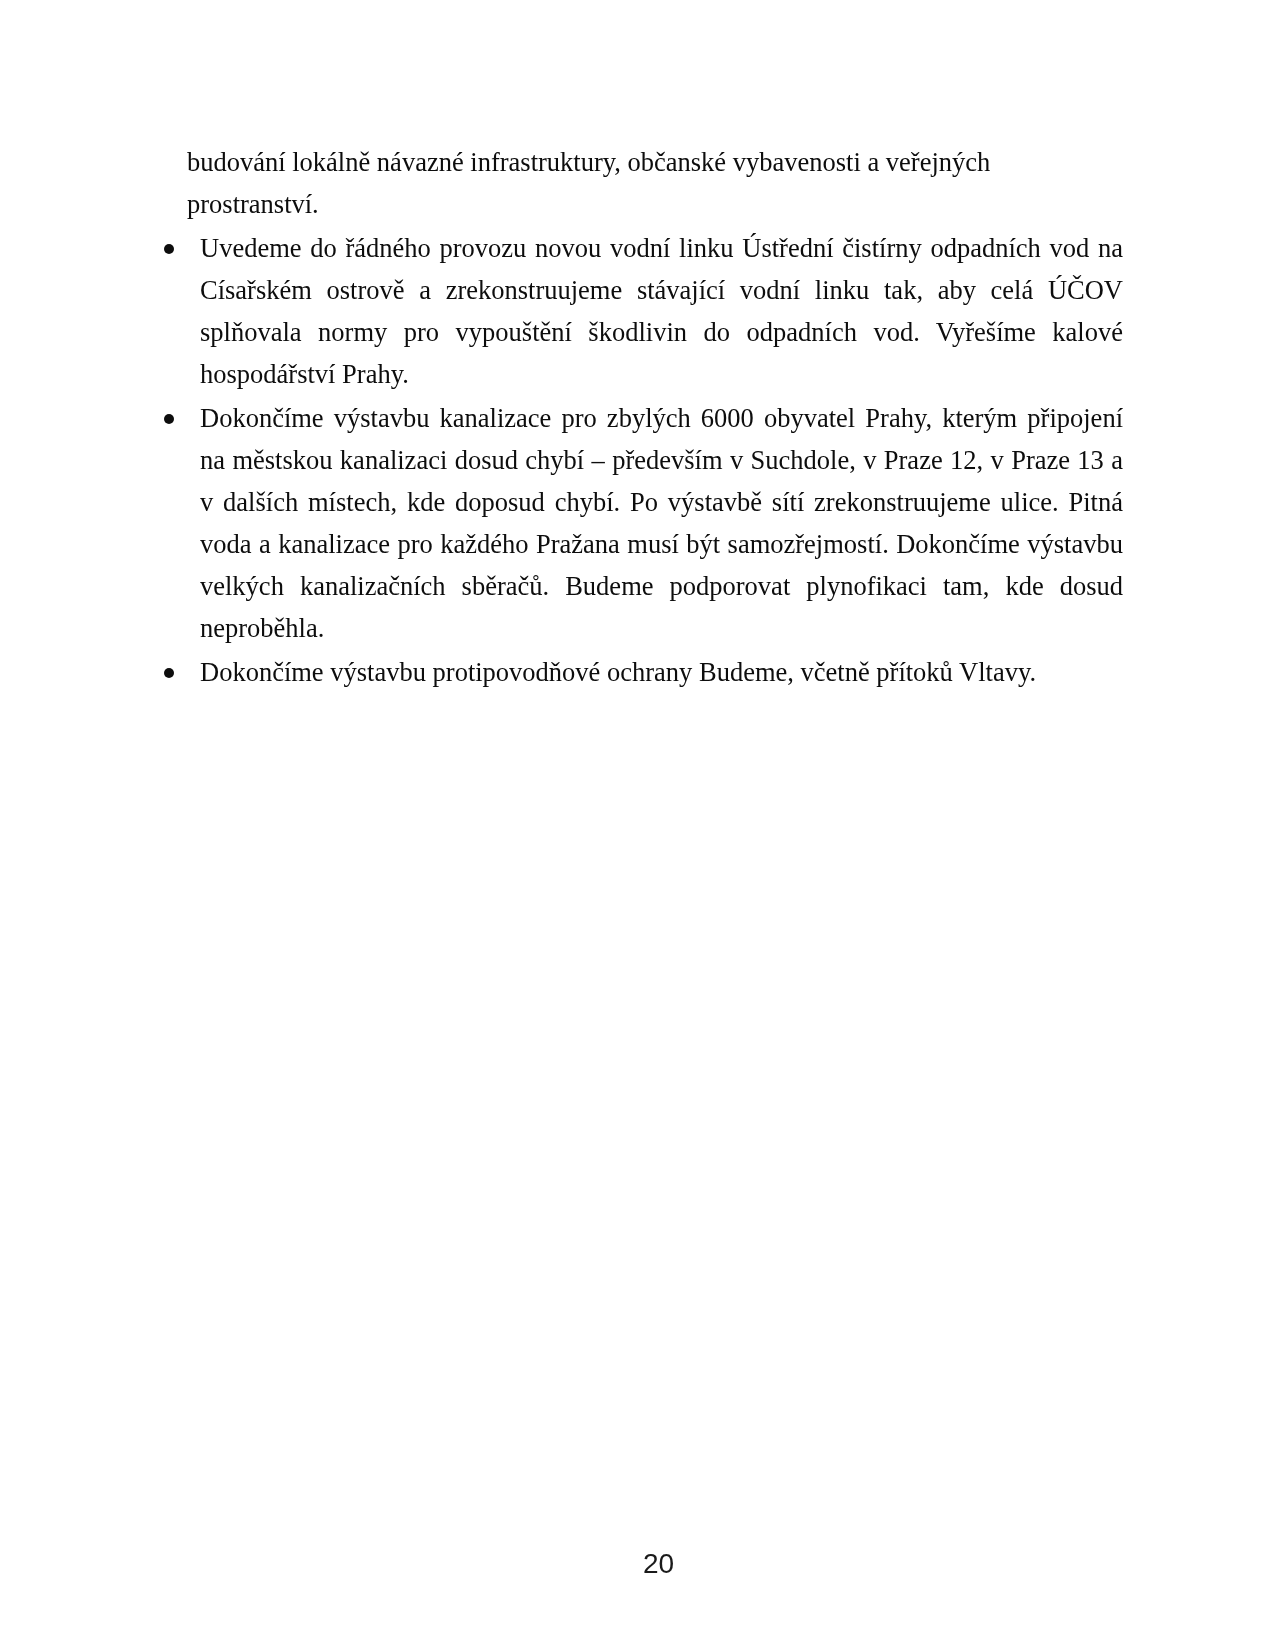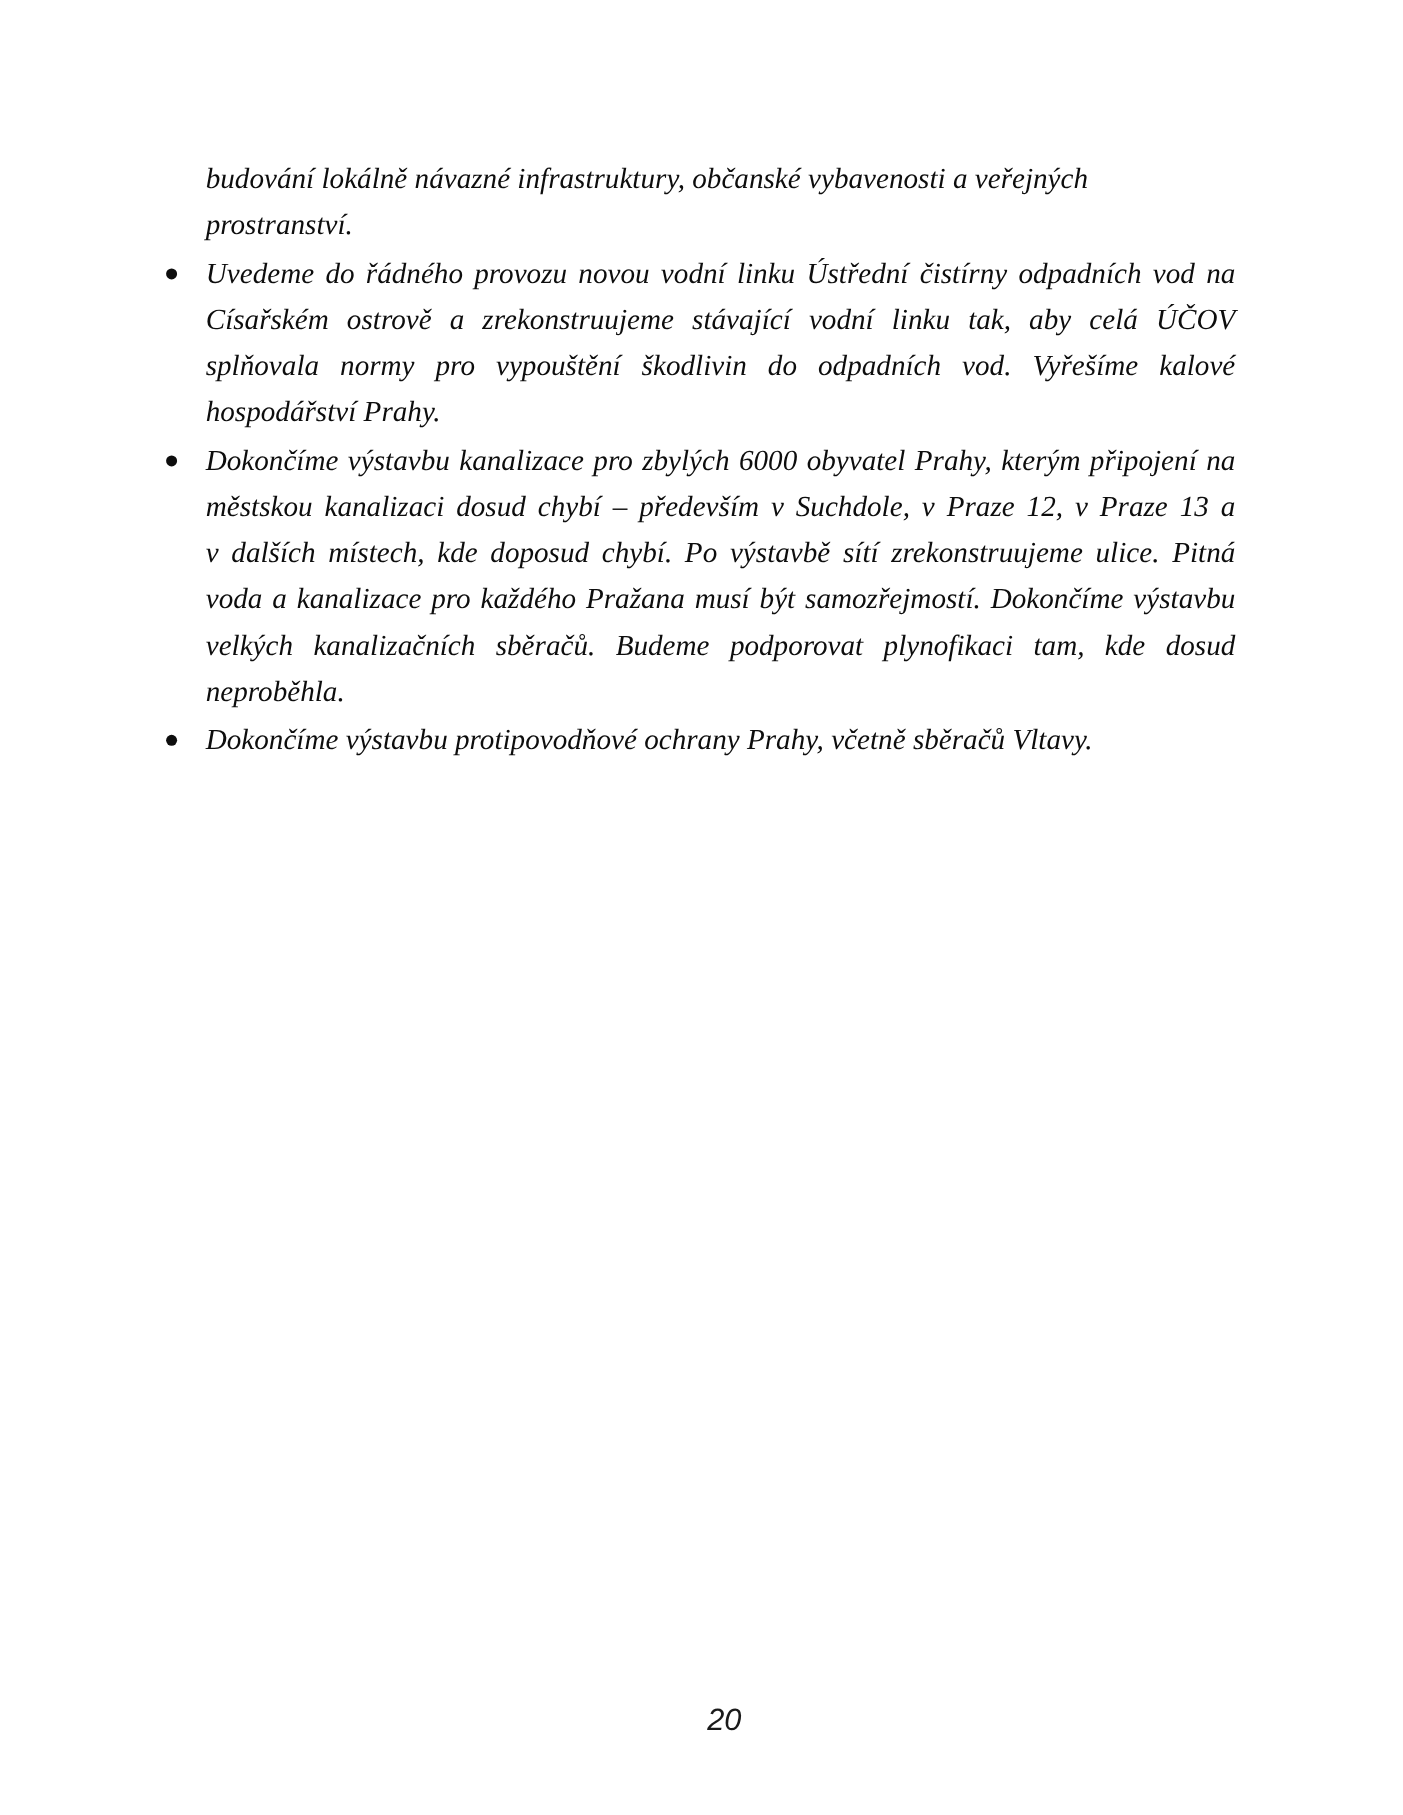--- a/index.html
+++ b/index.html
@@ -8,42 +8,41 @@
     background: #ffffff;
   }
   .page {
     position: relative;
     width: 1156px;
     height: 1650px;
     background: #ffffff;
     overflow: hidden;
     font-family: "Liberation Serif", serif;
     color: #0d0d0d;
-    font-style: italic;
   }
   .content {
     position: absolute;
     left: 187px;
     top: 141px;
     width: 936px;
     font-size: 26.5px;
     line-height: 42px;
   }
   .intro-line {
     margin: 0;
     text-align: left;
   }
   .bullet-list {
     list-style: none;
     margin: 0;
     padding: 0;
   }
   .bullet-item {
     position: relative;
-    margin: 2px 0 0 0;
+    margin: 2px 0 0 13px;
     text-align: justify;
     text-justify: inter-word;
   }
   .bullet-item::before {
     content: "";
     position: absolute;
     left: -36px;
     top: 17px;
     width: 10px;
     height: 10px;
@@ -69,21 +68,21 @@
 
 <div class="page">
 
   <div class="content">
 
     <p class="intro-line">budování lokálně návazné infrastruktury, občanské vybavenosti a veřejných prostranství.</p>
 
     <ul class="bullet-list">
       <li class="bullet-item">Uvedeme do řádného provozu novou vodní linku Ústřední čistírny odpadních vod na Císařském ostrově a zrekonstruujeme stávající vodní linku tak, aby celá ÚČOV splňovala normy pro vypouštění škodlivin do odpadních vod. Vyřešíme kalové hospodářství Prahy.</li>
       <li class="bullet-item">Dokončíme výstavbu kanalizace pro zbylých 6000 obyvatel Prahy, kterým připojení na městskou kanalizaci dosud chybí – především v&nbsp;Suchdole, v&nbsp;Praze 12, v&nbsp;Praze 13 a v&nbsp;dalších místech, kde doposud chybí. Po výstavbě sítí zrekonstruujeme ulice. Pitná voda a kanalizace pro každého Pražana musí být samozřejmostí. Dokončíme výstavbu velkých kanalizačních sběračů. Budeme podporovat plynofikaci tam, kde dosud neproběhla.</li>
-      <li class="bullet-item">Dokončíme výstavbu protipovodňové ochrany Prahy, včetně sběračů Vltavy.</li>
+      <li class="bullet-item">Dokončíme výstavbu protipovodňové ochrany Budeme, včetně přítoků Vltavy.</li>
     </ul>
 
   </div>
 
   <div class="page-footer">
     <span class="page-number">20</span>
   </div>
 
 </div>
 

